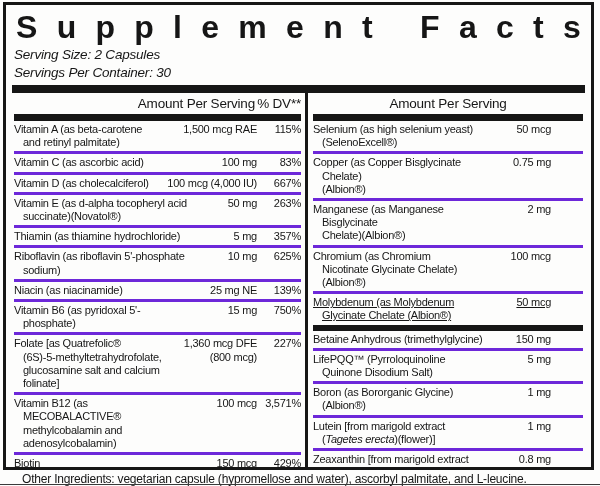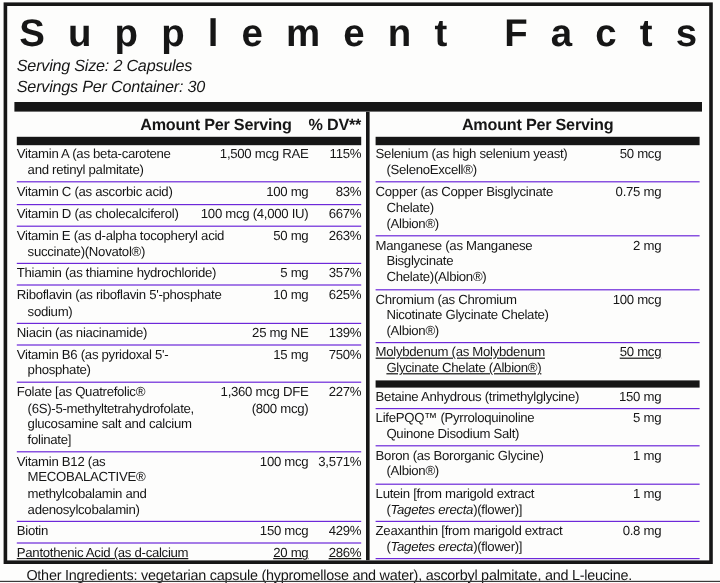--- a/index.html
+++ b/index.html
@@ -25,32 +25,32 @@
     font-size:13.5px; line-height:16px; letter-spacing:-0.2px;
     padding:2px 2px 0 2px; font-weight:400;font-style:italic;
   }
   .bar-full { height:8px; background:#161616; margin-top:4px; }
   .columns { display:flex; flex:1; align-items:stretch; overflow:hidden; }
   .col { display:flex; flex-direction:column; }
   .col-left  { width:293px; padding:0 4px 0 2px; }
   .col-right { flex:1; padding:0 2px 0 5px; }
   .v-divider { width:3px; background:#161616; }
   .col-header {
-    font-weight:700; font-size:13.5px; line-height:16px;
+    font-weight:400; font-size:13.5px; line-height:16px;
     padding:3px 0 2px 0; letter-spacing:-0.2px;
-    display:flex; justify-content:flex-end; gap:12px;
+    display:flex; justify-content:flex-end; 
   }
   .col-header.centered { justify-content:center; }
   .col-header .hdr-dv { width:46px; text-align:right; }
   .bar { height:7px; background:#161616; flex:none; }
   .bar-mid { height:6px; background:#161616; flex:none; }
   .row {
     display:flex; align-items:flex-start;
     font-size:11px; line-height:13.2px; letter-spacing:-0.25px;
-    padding:2px 0 2px 0; border-bottom:1px solid #6d28d9;
+    padding:2px 0 2px 0; border-bottom:3px solid #6d28d9;
   }
   .row:last-of-type { border-bottom:none;text-decoration:underline; }
   .group .row:last-child { border-bottom:none; }
   .name { flex:1; padding-left:9px; text-indent:-9px; }
   .amt  { text-align:right; white-space:nowrap; padding-left:4px; }
   .col-left .amt { min-width:70px; }
   .col-left .dv { width:44px; text-align:right; white-space:nowrap; }
   .col-right .amt { padding-right:32px; min-width:95px; }
   .other-ingredients {
     position:absolute; left:22px; top:473px; width:560px;

